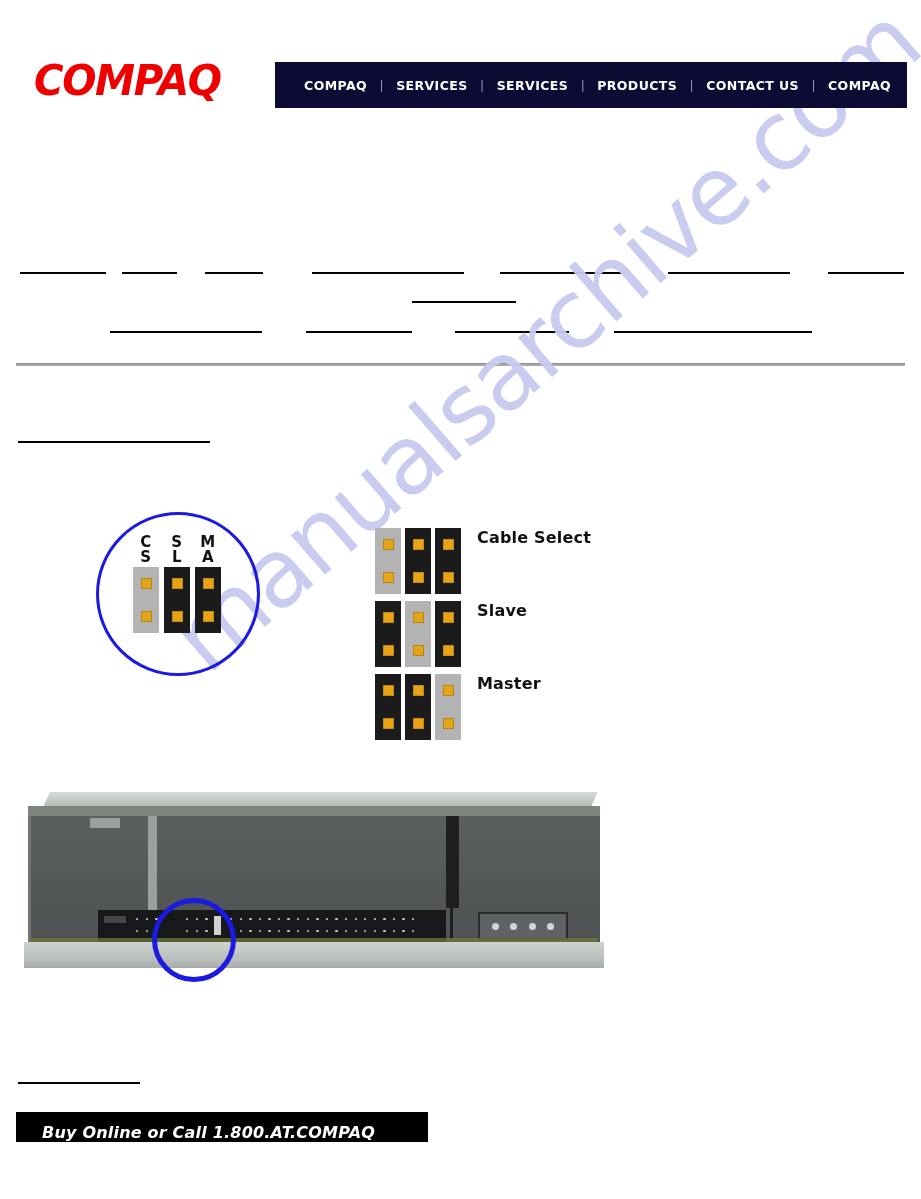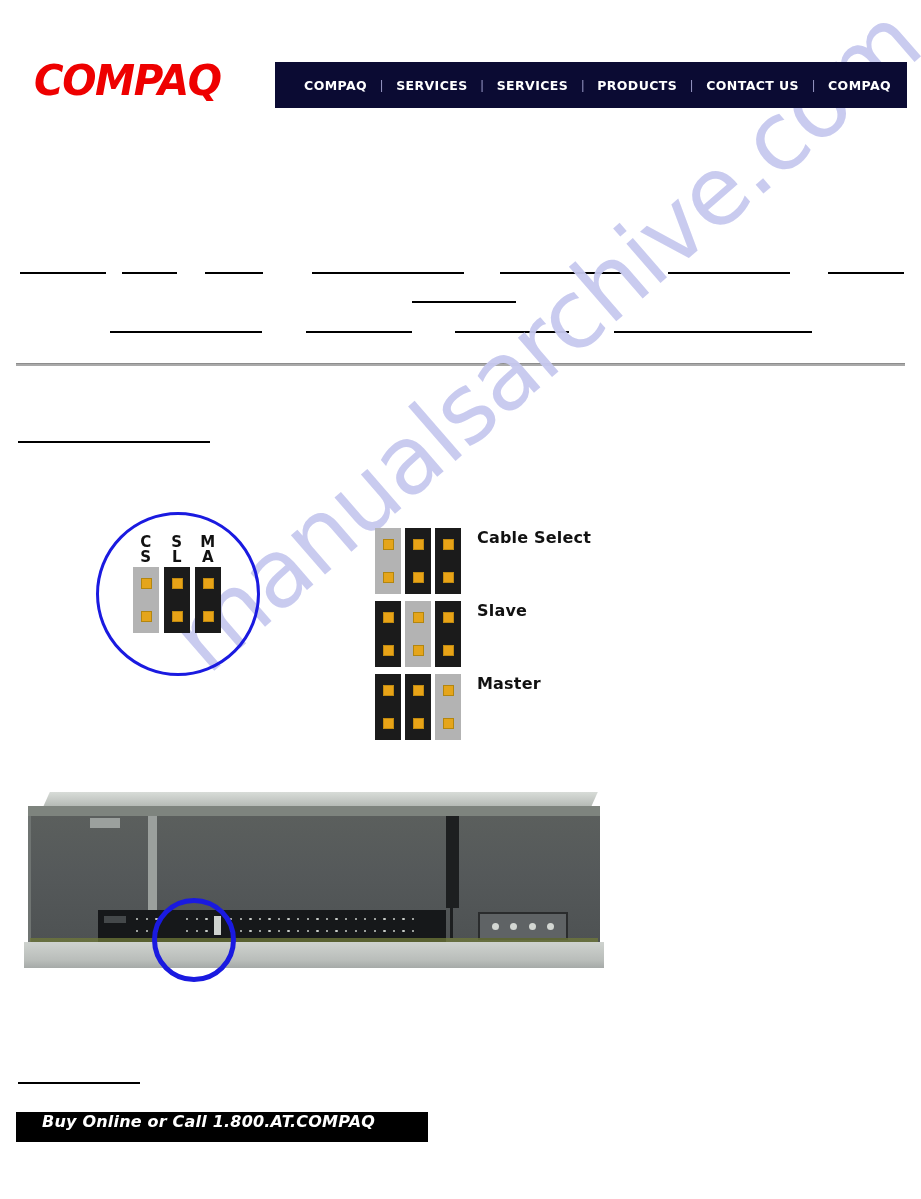--- a/index.html
+++ b/index.html
@@ -342,21 +342,21 @@
 
   
   #footer-bar {
     position: absolute;
     left: 16px;
     top: 1112px;
     width: 412px;
     height: 30px;
     background: #000000;
     display: flex;
-    align-items: flex-start;
+    align-items: flex-end;
     z-index: 20;
   }
   #footer-text {
     color: #ffffff;
     font-family: "DejaVu Sans", sans-serif;
     font-size: 16px;
     font-weight: bold;
     font-style: italic;
     letter-spacing: 0.2px;
     padding-left: 26px;

